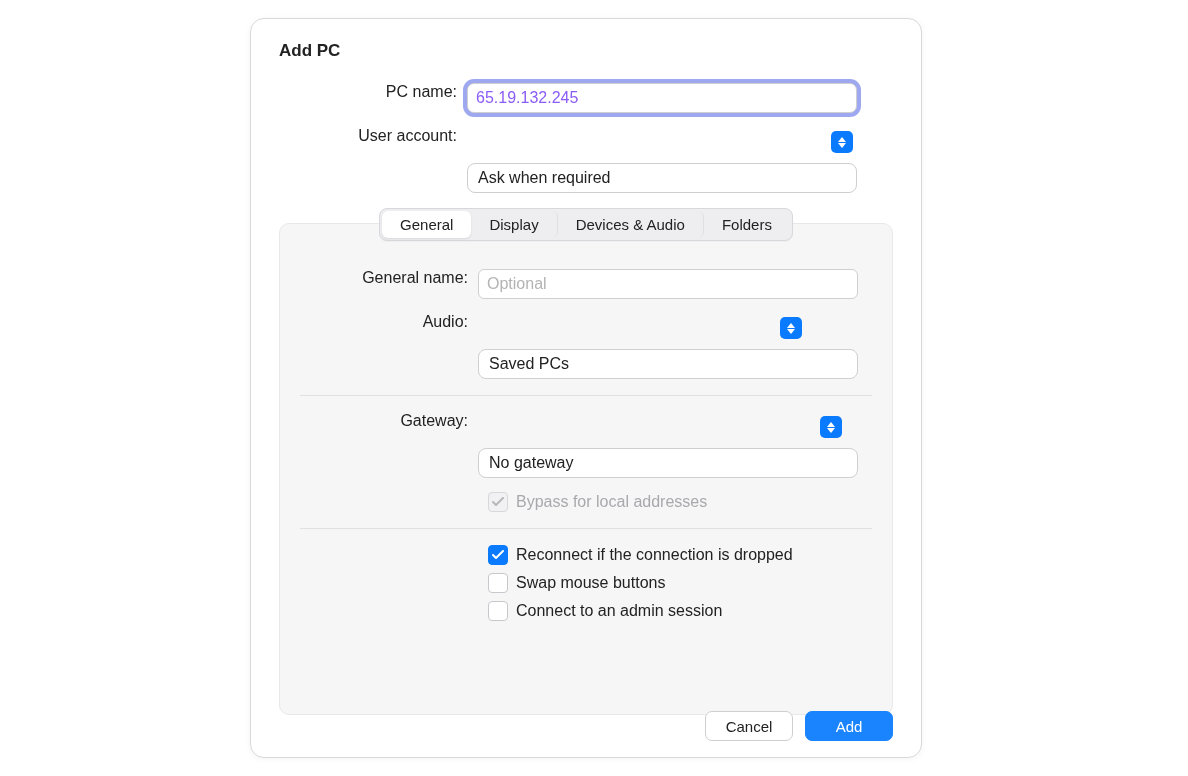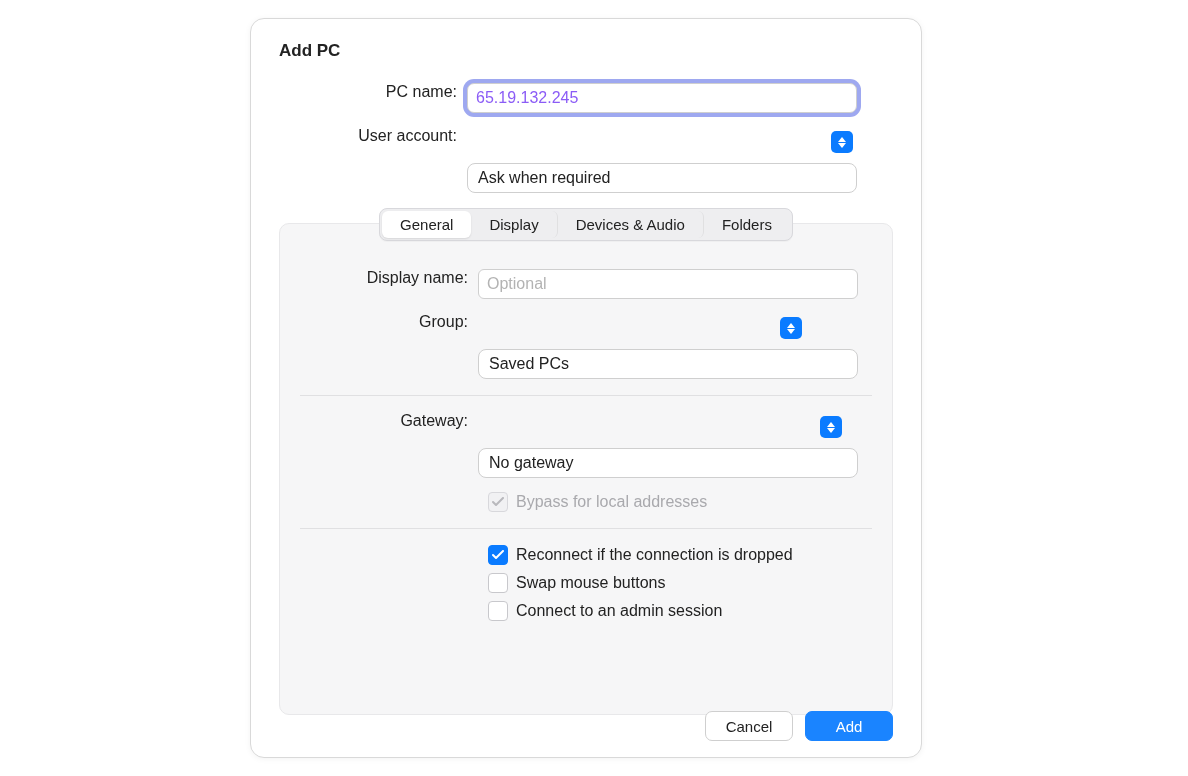--- a/index.html
+++ b/index.html
@@ -233,26 +233,26 @@
         <div class="tab active">General</div>
         <div class="tab">Display</div>
         <div class="tab">Devices &amp; Audio</div>
         <div class="tab">Folders</div>
       </div>
     </div>
 
     <div class="panel-section">
 
       <div class="form-row">
-        <div class="form-label" style="width:168px;">Display name:</div>
+        <div class="form-label" style="width:168px;">General name:</div>
         <input class="text-input" style="width: 380px;" type="text" placeholder="Optional">
       </div>
 
       <div class="form-row">
-        <div class="form-label" style="width:168px;">Group:</div>
+        <div class="form-label" style="width:168px;">Audio:</div>
         <div class="select-wrap" style="width:328px;">
           <div class="select-box" style="width:380px;">
             <span>Saved PCs</span>
           </div>
           <div class="select-stepper">
             <svg width="8" height="5" viewBox="0 0 8 5">
                 <path d="M0 5 L4 0 L8 5 Z" fill="#fff"></path>
               </svg>
             <svg width="8" height="5" viewBox="0 0 8 5">
                 <path d="M0 0 L4 5 L8 0 Z" fill="#fff"></path>

